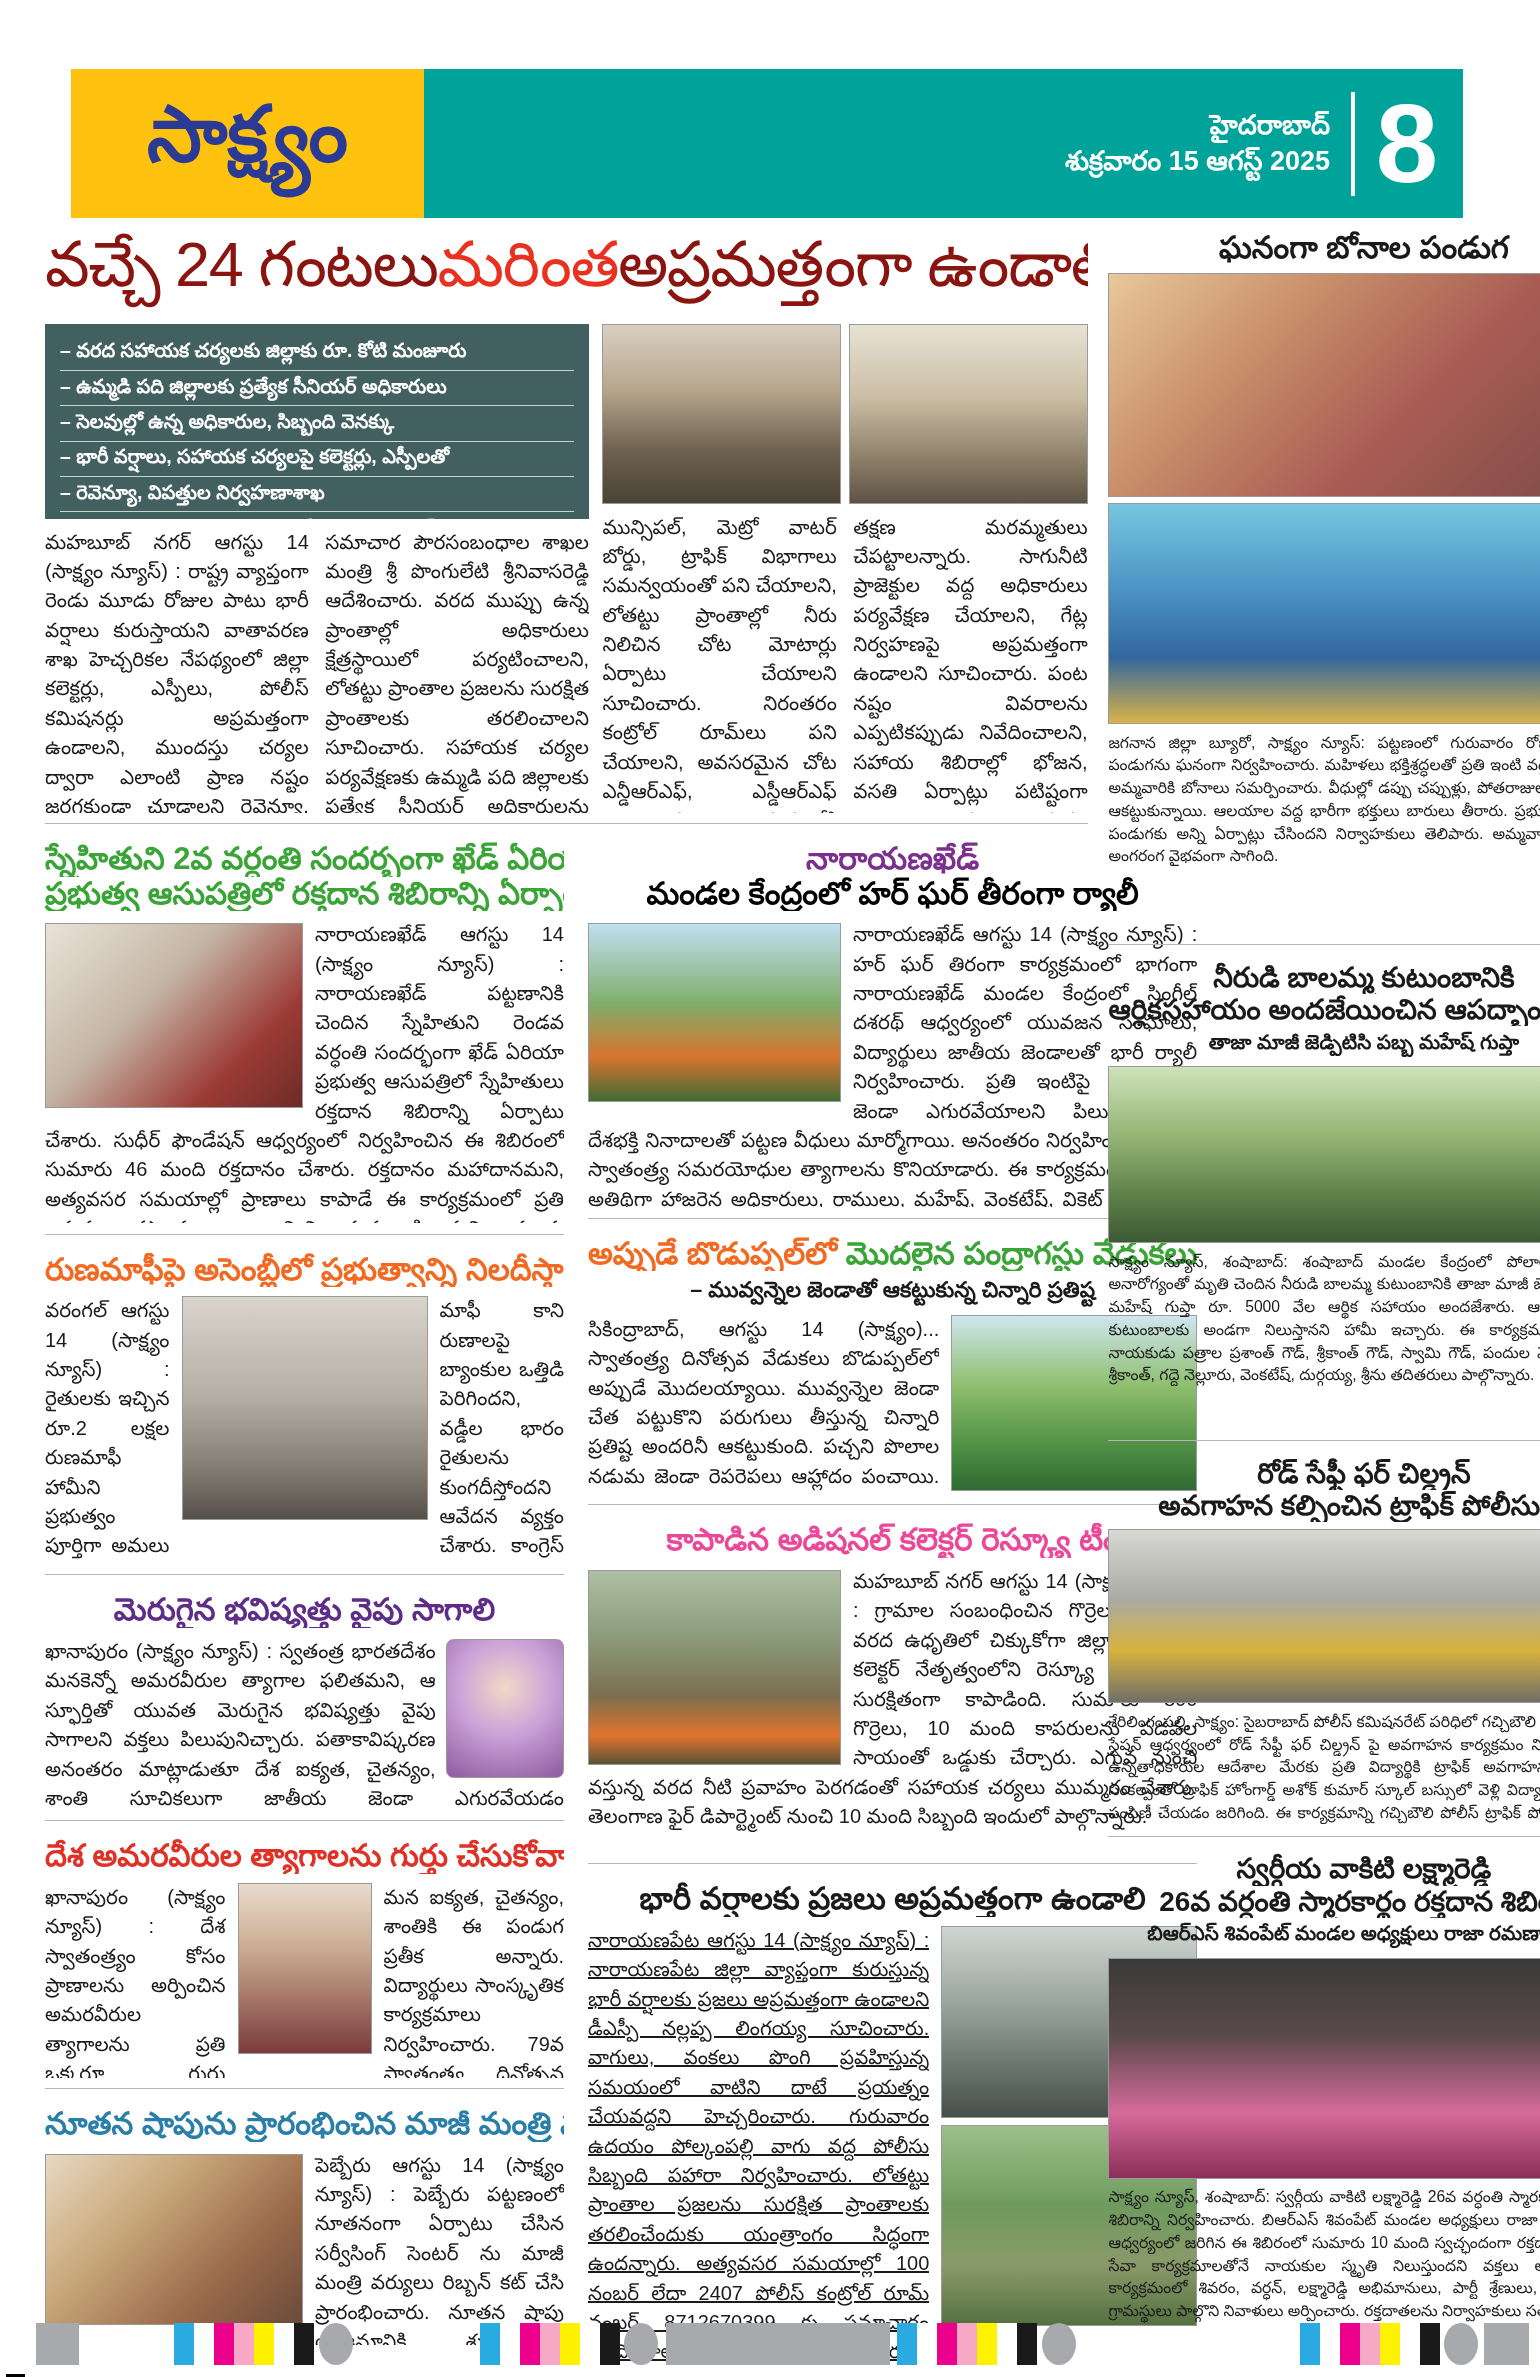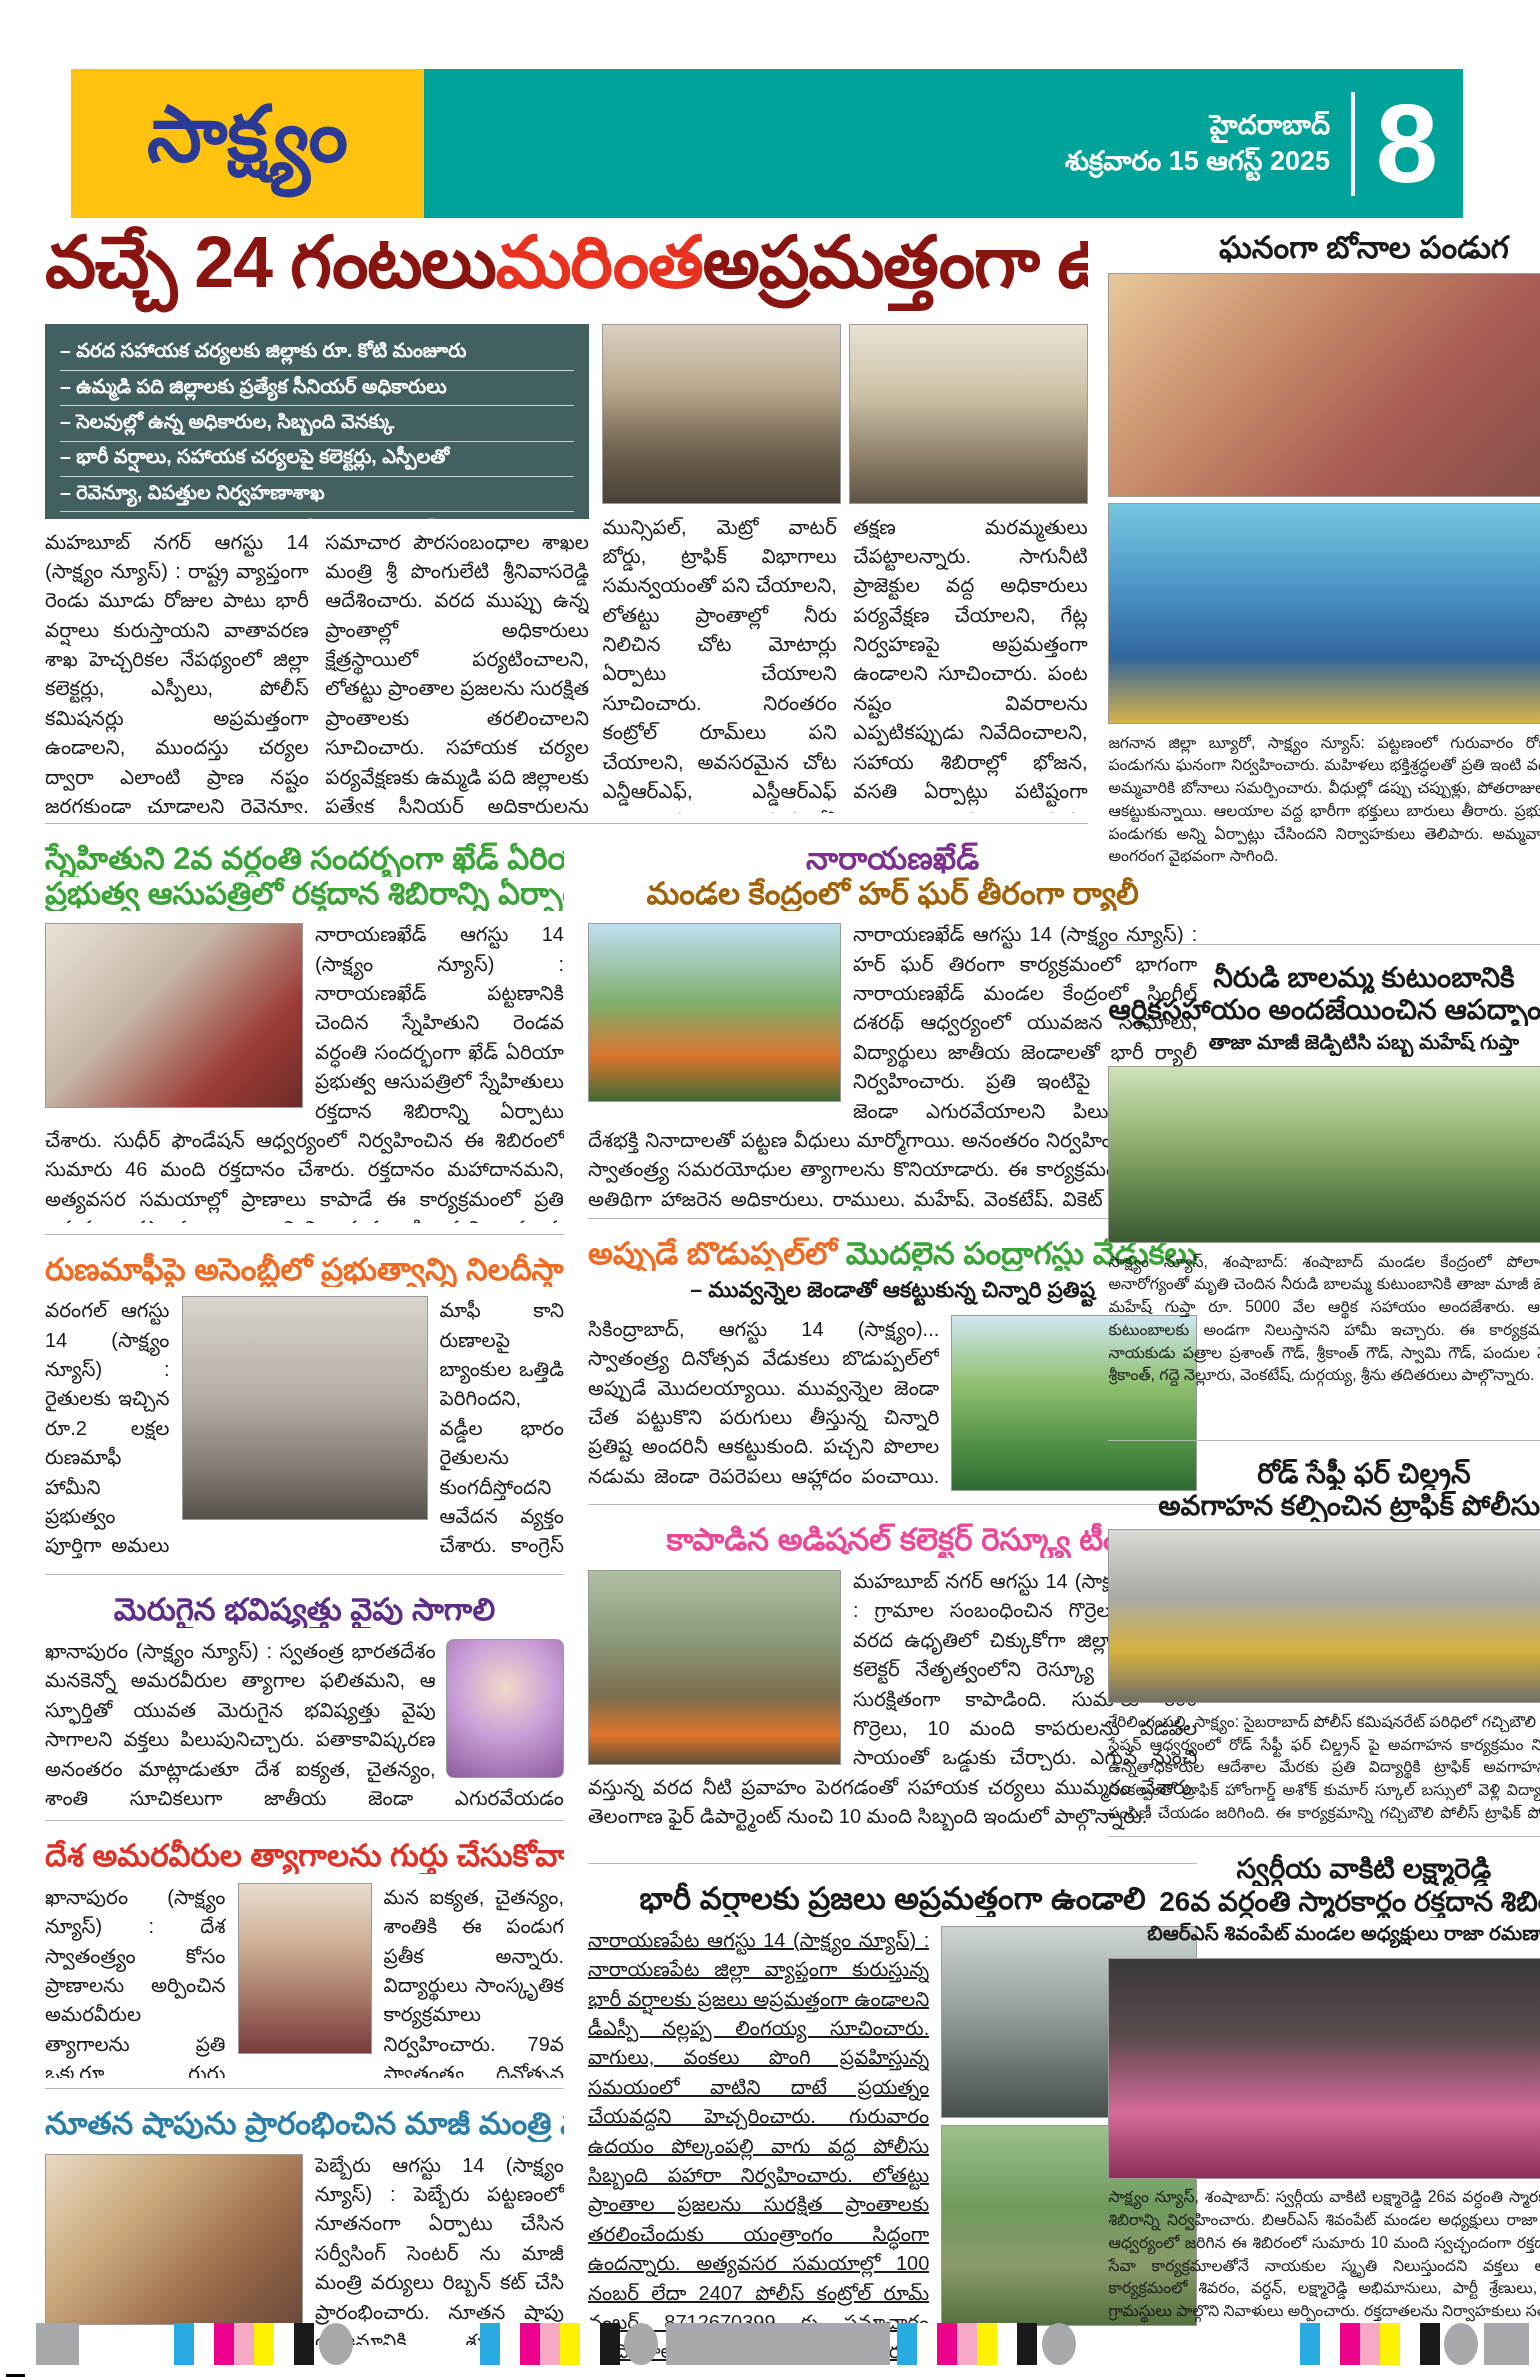--- a/index.html
+++ b/index.html
@@ -18,21 +18,21 @@
   .mast-right{ margin-left:auto; display:flex; align-items:center; }
   .mast-dateblock{ text-align:right; line-height:1.3; font-size:27px; font-weight:bold; }
   .mast-divider{ width:3.7px; height:104px; background:#fff; margin:0 21px; }
   .page-number{ font-size:112px; font-weight:bold; padding-right:25px; }
   
   .content{ display:flex; margin:6px 45px 0 45px; }
   .left-main{ width:1053px; padding-right:10.4px; }
   .v-rule{ width:0.7px; background:#b5b5b5; }
   .right-col{ flex:1; padding-left:10.4px; }
   .lead-headline{ display:flex; align-items:center; height:95px; overflow:hidden; white-space:nowrap; }
-  .lead-headline .hl{ font-size:72px; font-weight:bold; letter-spacing:-1.5px; }
+  .lead-headline .hl{ font-size:63px; font-weight:normal; letter-spacing:-1.5px; }
   .lead-content{ display:flex; gap:13.4px; height:489px; overflow:hidden; margin-top:4.5px; }
   .lead-left{ width:544px; display:flex; flex-direction:column; }
   .infobox{ color:#fff; padding:12px 15px 7.5px 15px; height:195px; overflow:hidden; }
   .infobox .bullet{ font-size:19.4px; font-weight:bold; padding:3.7px 0; border-bottom:1.5px solid #c7d4d3; white-space:nowrap; overflow:hidden; }
   .infobox .ib-footer{ font-size:20px; font-weight:bold; padding-top:6px; white-space:nowrap; overflow:hidden; }
   .lead-right{ flex:1; display:flex; flex-direction:column; }
   .lead-photos{ display:flex; gap:7.5px; height:180px; }
   .photo{ position:relative; overflow:hidden; border:0.7px solid #9a9a9a; }
   .lead-photos .photo{ flex:1; }
   .bodytext{ font-size:20px; line-height:1.47; text-align:justify; overflow:hidden; }
@@ -215,21 +215,21 @@
 
         </div>
 
         <div class="v-rule"></div>
 
         <div class="sec-mid">
 
           <div class="sec" style="height:373px;">
             <div class="sec-headline fs42">
               <span class="ln" style="color: rgb(125, 47, 142);">నారాయణఖేడ్</span>
-              <span class="ln" style="color: #a16207; text-align: center;">మండల కేంద్రంలో హర్ ఘర్ తీరంగా ర్యాలీ</span>
+              <span class="ln" style="color: #000000; text-align: center;">మండల కేంద్రంలో హర్ ఘర్ తీరంగా ర్యాలీ</span>
             </div>
             <div class="bodytext">
               <div class="ph sc-rally" style="width:253px;height:179px;float:left;margin:3px 12px 4.5px 0;"></div>
               <span>నారాయణఖేడ్ ఆగస్టు 14 (సాక్ష్యం న్యూస్) : హర్ ఘర్ తిరంగా కార్యక్రమంలో భాగంగా నారాయణఖేడ్ మండల కేంద్రంలో సింగీల్ దశరథ్ ఆధ్వర్యంలో యువజన సంఘాలు, విద్యార్థులు జాతీయ జెండాలతో భారీ ర్యాలీ నిర్వహించారు. ప్రతి ఇంటిపై మువ్వన్నెల జెండా ఎగురవేయాలని పిలుపునిచ్చారు. దేశభక్తి నినాదాలతో పట్టణ వీధులు మార్మోగాయి. అనంతరం నిర్వహించిన సభలో స్వాతంత్ర్య సమరయోధుల త్యాగాలను కొనియాడారు. ఈ కార్యక్రమంలో ముఖ్య అతిథిగా హాజరైన అధికారులు, రాములు, మహేష్, వెంకటేష్, వికెట్ రెడ్డి, ప్రవీణ్ తదితరులు పాల్గొన్నారు.</span>
             </div>
           </div>
 
           <hr class="h-rule">
 
           <div class="sec" style="height:265px;">

